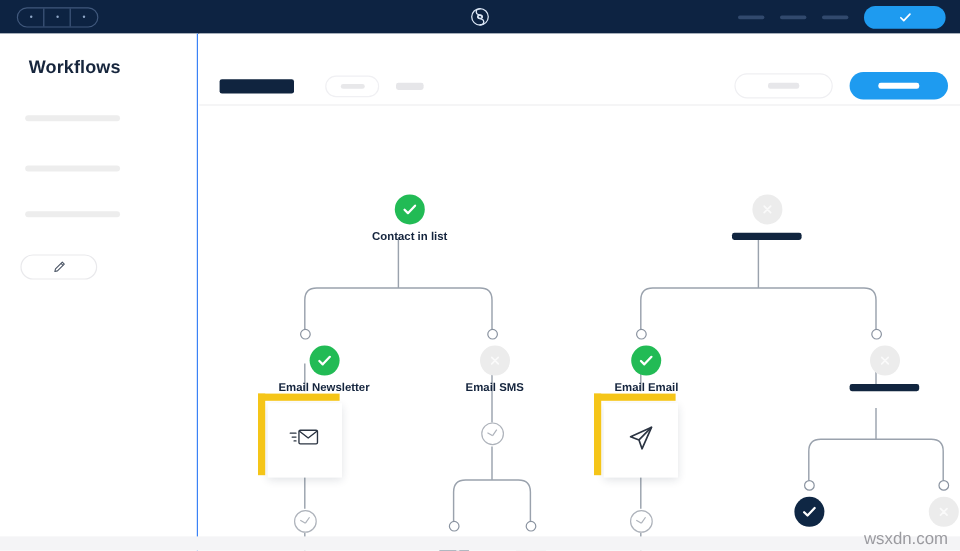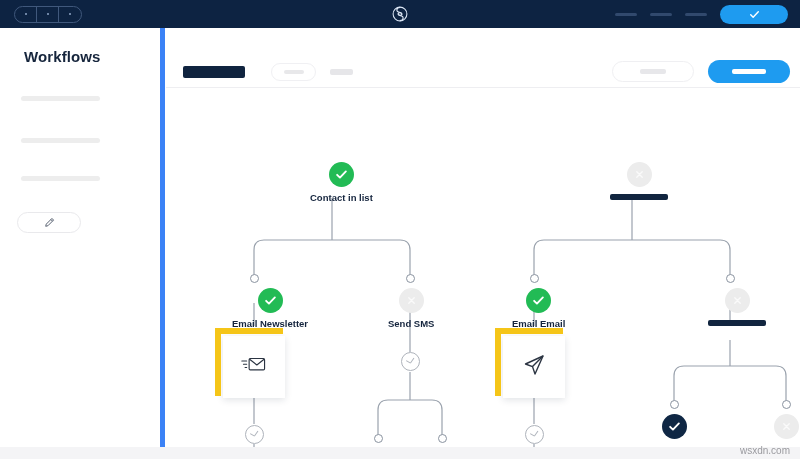--- a/index.html
+++ b/index.html
@@ -38,21 +38,21 @@
   }
   .tb-dash { width: 22px; height: 3px; border-radius: 2px; background: #31496d; }
   .tb-cta {
     width: 68px; height: 19px; border-radius: 10px; background: #1e9bf0;
     display: flex; align-items: center; justify-content: center;
   }
 
   
   .sidebar {
     position: absolute; left: 0; top: 28px; width: 165px; height: 431px;
-    background: #ffffff; border-right: 5px solid #3b82f6;
+    background: #ffffff; border-right: 1px solid #3b82f6;
   }
   .sb-title {
     position: absolute; left: 24px; top: 20px;
     font-size: 15px; font-weight: bold; color: #16253c; letter-spacing: .1px;
   }
   .sb-line { position: absolute; left: 21px; height: 5px; border-radius: 3px; background: #ededed; }
   .sb-line.l1 { top: 68px; width: 79px; }
   .sb-line.l2 { top: 110px; width: 79px; }
   .sb-line.l3 { top: 148px; width: 79px; }
   .sb-pill {
@@ -124,21 +124,21 @@
     content: ""; position: absolute; left: 8px; top: 4px;
     width: 1.2px; height: 6px; background: #aeb3bb; transform-origin: bottom center; transform: rotate(35deg);
   }
   .clock .min {
     position: absolute; left: 8px; top: 5px; width: 1.2px; height: 5px;
     background: #aeb3bb; transform-origin: bottom center; transform: rotate(-60deg);
   }
 
   .watermark {
     position: absolute; right: 10px; bottom: 3px;
-    font-size: 10px; color: #9a9a9f;
+    font-size: 14px; color: #9a9a9f;
   }
   .botstrip { position: absolute; left: 0; bottom: 0; width: 800px; height: 12px; background: #f4f4f6; }
 </style>
 </head>
 <body>
 
 <div id="app">
 
   <div class="titlebar">
     <div class="tb-seg">
@@ -264,21 +264,21 @@
           <span class="min"></span>
         </div>
 
       <div class="port" style="left:240px; top:186px;"></div>
       <div class="node" style="left:222px; top:200px;">
         <div class="badge faded">
           <svg width="13" height="13" viewBox="0 0 24 24">
             <path d="M7 7l10 10M17 7L7 17" fill="none" stroke="#fafafa" stroke-width="2.6" stroke-linecap="round"></path>
           </svg>
         </div>
-        <div class="nlabel">Send SMS</div>
+        <div class="nlabel">Email SMS</div>
       </div>
       <div class="clock" style="left:235px; top:264px;">
           <span class="min"></span>
         </div>
 
       <div class="port" style="left:208px; top:346px;"></div>
       <div class="node" style="left:200px; top:360px;">
         <div class="badge navy">
           <svg width="15" height="15" viewBox="0 0 24 24">
             <path d="M5 12.5l4.5 4.5L19 7" fill="none" stroke="#fff" stroke-width="3" stroke-linecap="round" stroke-linejoin="round"></path>

